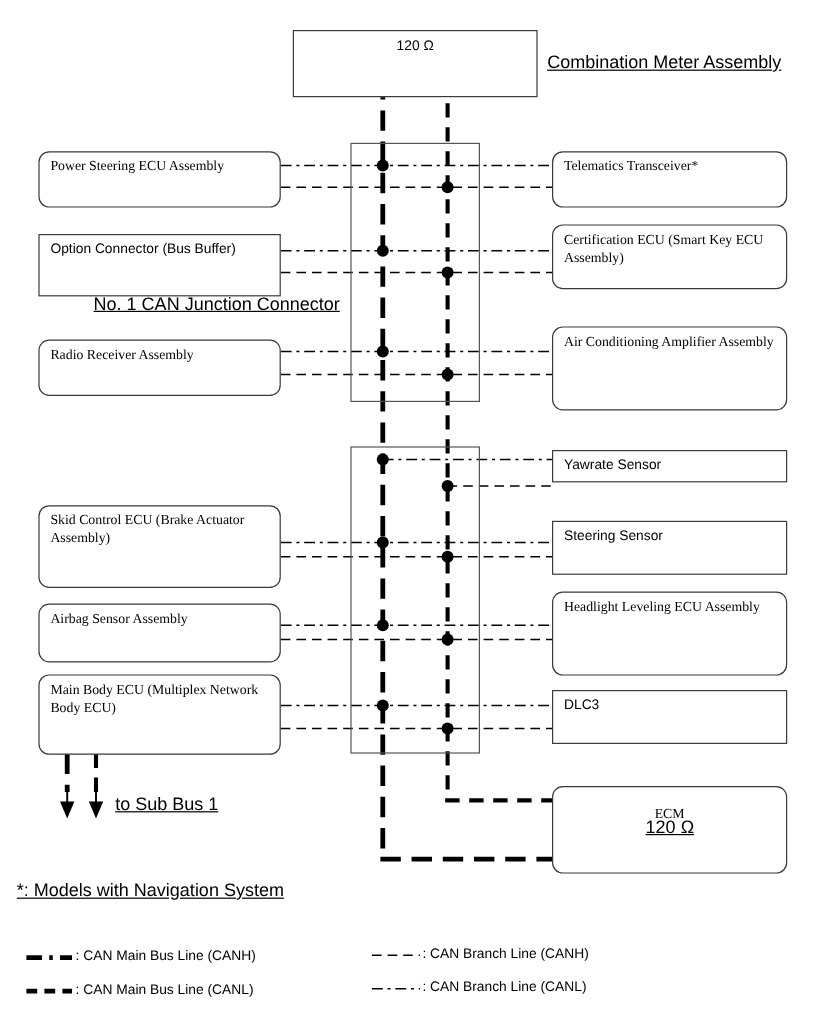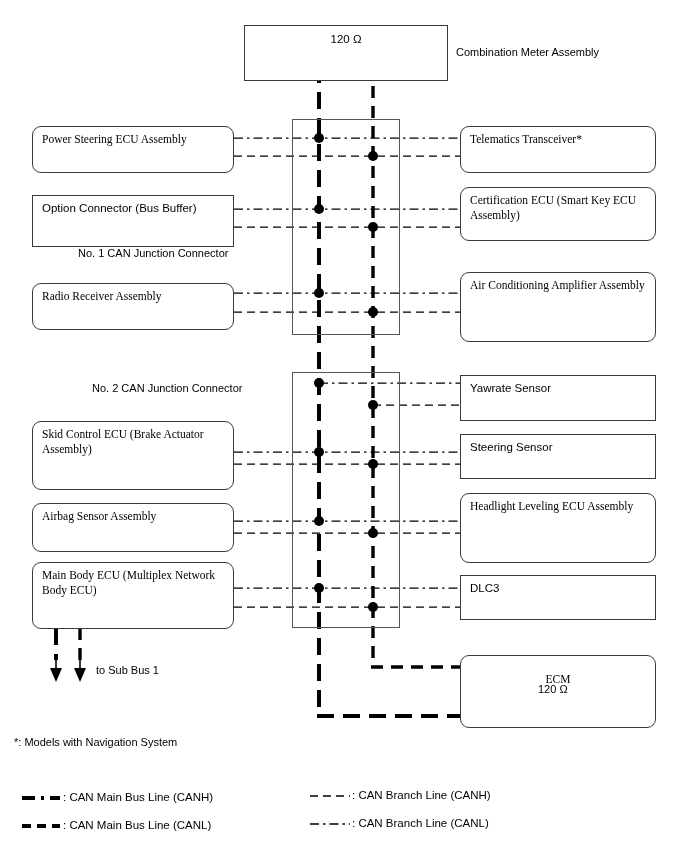--- a/index.html
+++ b/index.html
@@ -4,21 +4,21 @@
 <style>
   html,body{margin:0;padding:0;background:#fff;}
   body{width:688px;height:852px;position:relative;overflow:hidden;
        font-family:"Liberation Sans",sans-serif;color:#000;}
   #diagram{position:absolute;left:0;top:0;width:688px;height:852px;}
   .box{position:absolute;border:1px solid #3a3a3a;background:#fff;box-sizing:border-box;}
   .box.round{border-radius:9px;font-family:Liberation Serif, serif;}
   .box .lbl{position:absolute;left:9px;top:5px;right:6px;font-size:11.5px;line-height:15px;}
   .box.ctr .lbl{left:0;right:0;text-align:center;top:6px;}
   .box.ecm .lbl{left:auto;right:0;width:100%;text-align:center;top:16px;}
-  .freetext{position:absolute;font-size:11px;line-height:15px;white-space:pre;}
+  .freetext{position:absolute;font-size:15px;line-height:15px;white-space:pre;text-decoration:underline;}
   .lgtext{position:absolute;font-size:11.5px;white-space:pre;}
   .jbox{position:absolute;border:1px solid #555;box-sizing:border-box;background:transparent;}
   svg{position:absolute;left:0;top:0;width:688px;height:852px;overflow:visible;}
   .mainL{stroke:#000;stroke-width:4;fill:none;stroke-dasharray:17 9;stroke-linecap:butt;}
   .mainH{stroke:#000;stroke-width:3.4;fill:none;stroke-dasharray:12 8;stroke-linecap:butt;}
   .brL{stroke:#000;stroke-width:1.25;fill:none;stroke-dasharray:9 4 2.5 4;}
   .brH{stroke:#000;stroke-width:1.25;fill:none;stroke-dasharray:8 5;}
   .solid{stroke:#000;stroke-width:1.6;fill:none;}
   .dot{fill:#000;}
   .lgL{stroke:#000;stroke-width:4;fill:none;stroke-dasharray:13 6 3 6;}
@@ -109,21 +109,20 @@
     <span class="lbl">Power Steering ECU Assembly</span>
   </div>
   <div class="box" style="left:32px;top:195px;width:202px;height:52px;">
     <span class="lbl">Option Connector (Bus Buffer)</span>
   </div>
   <div class="freetext" style="left:78px;top:246px;">No. 1 CAN Junction Connector</div>
   <div class="box round" style="left:32px;top:283px;width:202px;height:47px;padding-left:24px;">
     <span class="lbl">Radio Receiver Assembly</span>
   </div>
 
-  <div class="freetext" style="left:92px;top:381px;">No. 2 CAN Junction Connector</div>
 
   <div class="box round" style="left:32px;top:421px;width:202px;height:69px;">
     <span class="lbl">Skid Control ECU (Brake
 Actuator Assembly)</span>
   </div>
   <div class="box round" style="left:32px;top:503px;width:202px;height:49px;">
     <span class="lbl">Airbag Sensor Assembly</span>
   </div>
   <div class="box round" style="left:32px;top:562px;width:202px;height:67px;">
     <span class="lbl">Main Body ECU (Multiplex
@@ -135,21 +134,21 @@
     <span class="lbl">Telematics Transceiver*</span>
   </div>
   <div class="box round" style="left:460px;top:187px;width:196px;height:54px;">
     <span class="lbl">Certification ECU (Smart Key
 ECU Assembly)</span>
   </div>
   <div class="box round" style="left:460px;top:272px;width:196px;height:70px;">
     <span class="lbl">Air Conditioning Amplifier
 Assembly</span>
   </div>
-  <div class="box" style="left:460px;top:375px;width:196px;height:46px;">
+  <div class="box" style="left:460px;top:375px;width:196px;height:27px;">
     <span class="lbl">Yawrate Sensor</span>
   </div>
   <div class="box round" style="left:460px;top:493px;width:196px;height:70px;">
     <span class="lbl">Headlight Leveling ECU
 Assembly</span>
   </div>
   <div class="box" style="left:460px;top:434px;width:196px;height:45px;">
     <span class="lbl">Steering Sensor</span>
   </div>
   <div class="box" style="left:460px;top:575px;width:196px;height:45px;padding-left:25px;">

